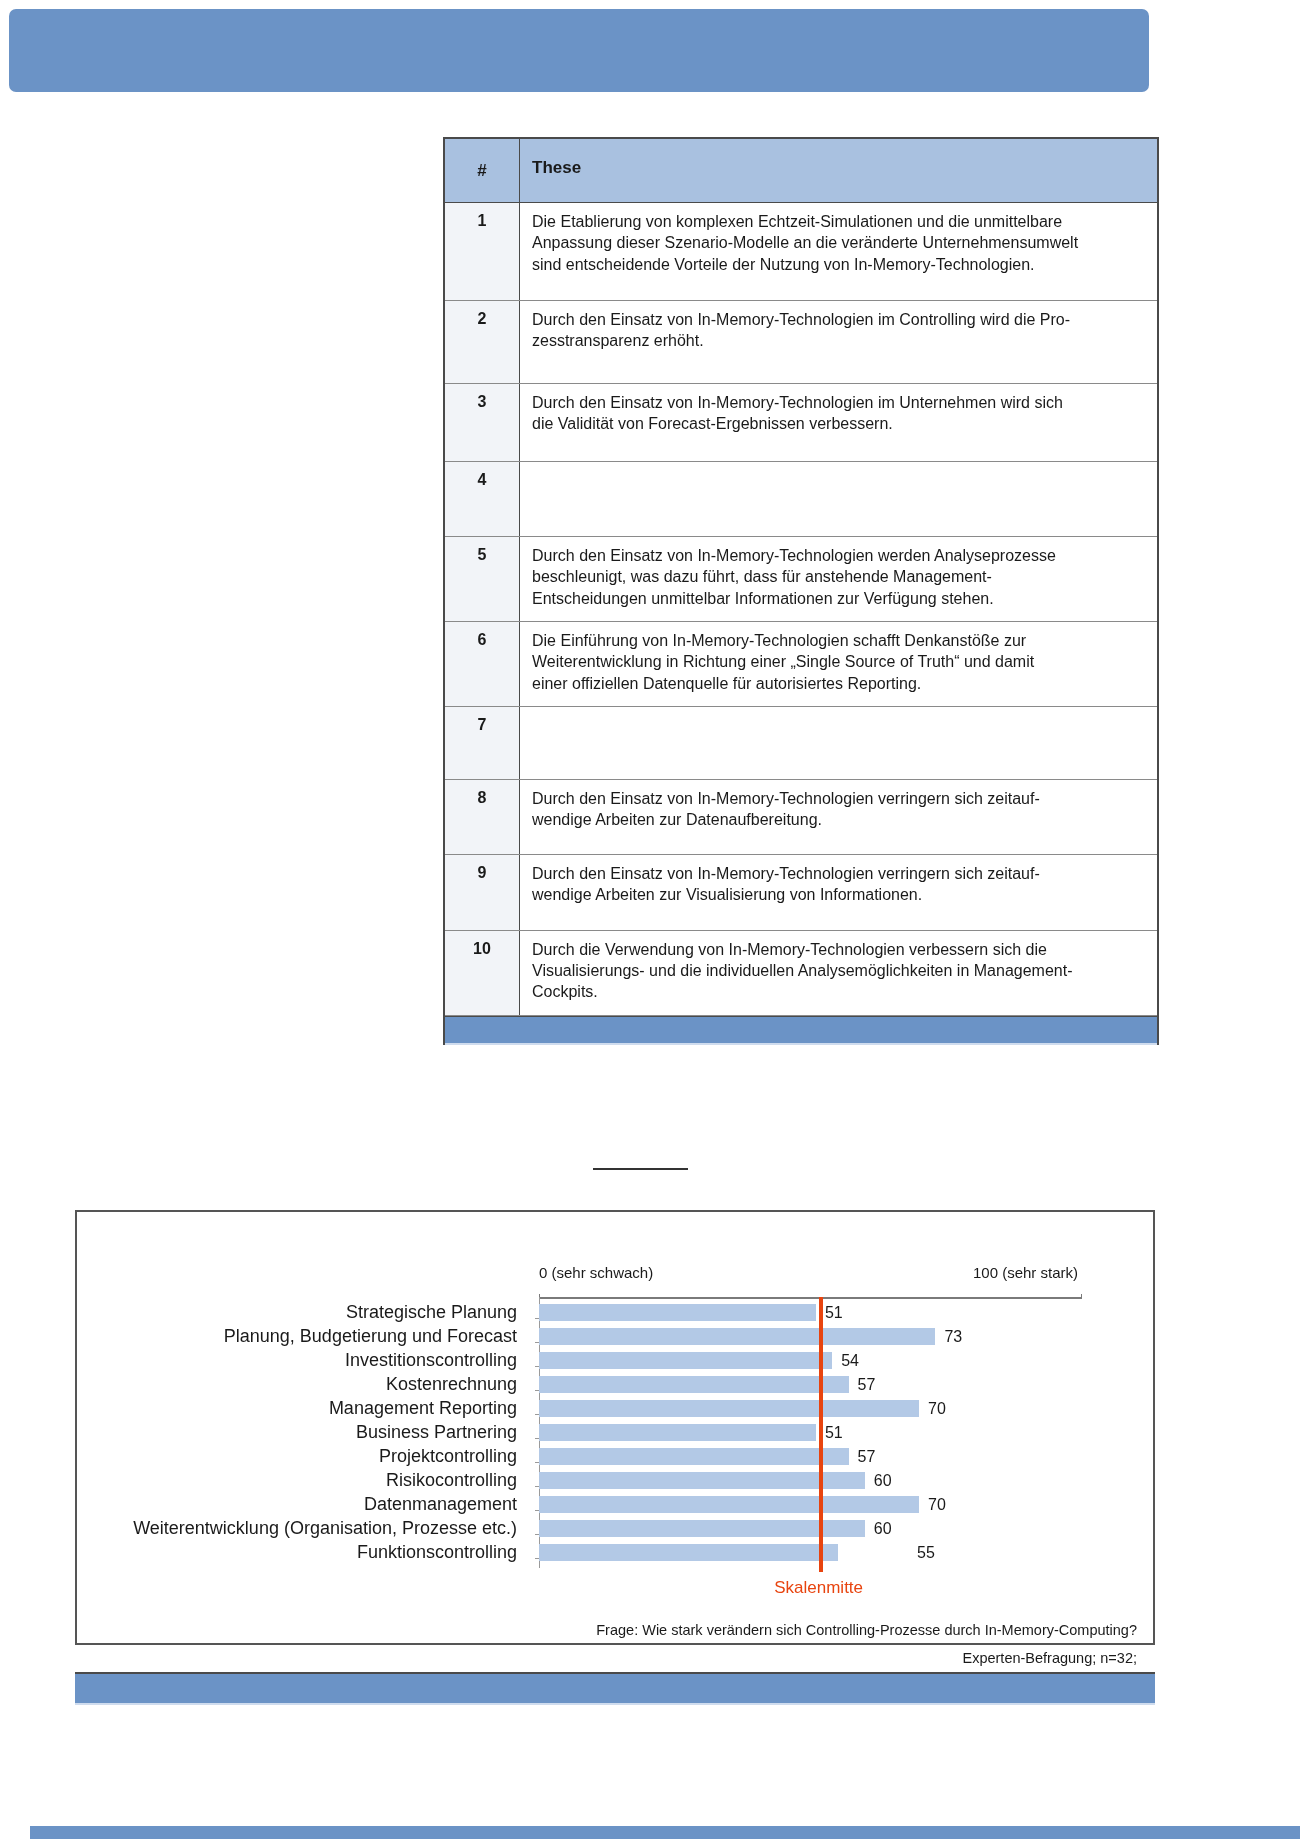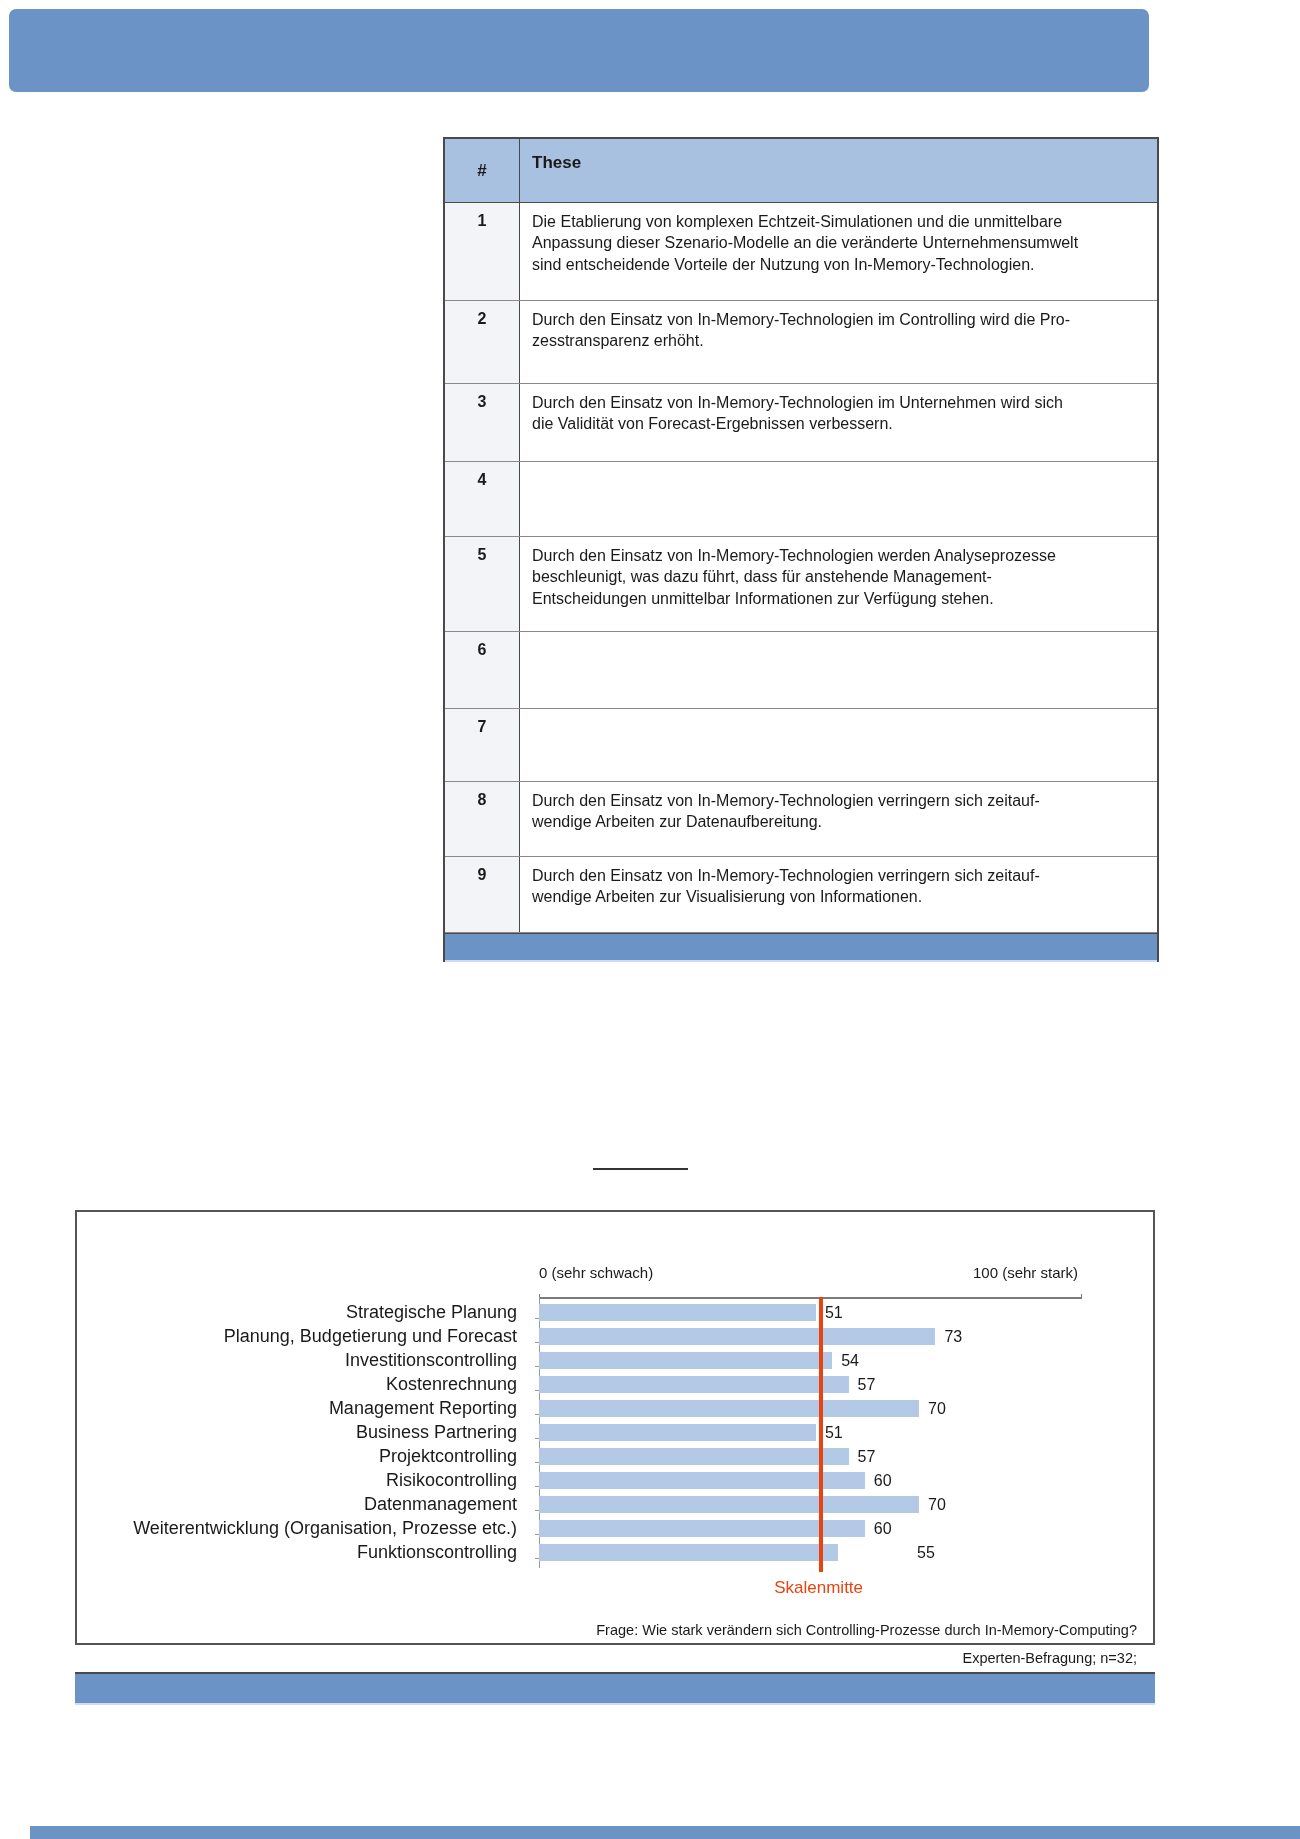--- a/index.html
+++ b/index.html
@@ -17,21 +17,21 @@
     background:#6b93c6;border-top:2px solid #4a4a4a;border-bottom:2px solid #cfdcee;}
 
   
   .thesis-table{position:absolute;left:443px;top:137px;width:712px;
     border:2px solid #4a4a4a;border-bottom:none;background:#fff;}
   .t-head{display:flex;background:#a9c1e0;border-bottom:1px solid #4a4a4a;height:63px;}
   .t-row{display:flex;border-bottom:1px solid #8a8a8a;background:#fff;}
   .c-num{width:75px;flex:0 0 75px;border-right:1px solid #4a4a4a;
     background:#f2f4f8;text-align:center;font-weight:bold;font-size:16px;padding-top:9px;box-sizing:border-box;}
   .t-head .c-num{background:transparent;display:flex;align-items:center;justify-content:center;padding-top:0;font-size:17px;}
-  .c-text{flex:1;padding:8px 10px 22px 12px;font-size:16px;line-height:1.33;white-space:pre-line;}
+  .c-text{flex:1;padding:8px 10px 12px 12px;font-size:16px;line-height:1.33;white-space:pre-line;}
   .t-head .c-text{display:flex;align-items:center;font-weight:bold;font-size:17px;white-space:normal;}
   .t-footband{height:26px;background:#6b93c6;border-top:1px solid #4a4a4a;border-bottom:2px solid #cfdcee;}
 
   
   .sep-line{position:absolute;left:593px;top:1168px;width:95px;height:0;border-top:2px solid #333;}
 
   
   .chart-box{position:absolute;left:75px;top:1210px;width:1080px;height:435px;
     border:2px solid #555;background:#fff;box-sizing:border-box;}
   .scale-label{position:absolute;top:52px;font-size:15px;color:#1a1a1a;}
@@ -90,38 +90,47 @@
 
   <div class="t-row" style="min-height: 84px;">
     <div class="c-num">5</div>
     <div class="c-text">Durch den Einsatz von In-Memory-Technologien werden Analyseprozesse
 beschleunigt, was dazu führt, dass für anstehende Management-
 Entscheidungen unmittelbar Informationen zur Verfügung stehen.</div>
   </div>
 
   <div class="t-row" style="min-height: 76px;">
     <div class="c-num">6</div>
+    <div class="c-text">Die Einführung von In-Memory-Technologien schafft Denkanstöße zur
+Weiterentwicklung in Richtung einer „Single Source of Truth“ und damit
+einer offiziellen Datenquelle für autorisiertes Reporting.</div>
   </div>
 
   <div class="t-row" style="min-height: 72px;">
     <div class="c-num">7</div>
   </div>
 
   <div class="t-row" style="min-height: 74px;">
     <div class="c-num">8</div>
     <div class="c-text">Durch den Einsatz von In-Memory-Technologien verringern sich zeitauf-
 wendige Arbeiten zur Datenaufbereitung.</div>
   </div>
 
   <div class="t-row" style="min-height: 75px;">
     <div class="c-num">9</div>
     <div class="c-text">Durch den Einsatz von In-Memory-Technologien verringern sich zeitauf-
 wendige Arbeiten zur Visualisierung von Informationen.</div>
   </div>
 
+  <div class="t-row" style="min-height: 77px;">
+    <div class="c-num">10</div>
+    <div class="c-text">Durch die Verwendung von In-Memory-Technologien verbessern sich die
+Visualisierungs- und die individuellen Analysemöglichkeiten in Management-
+Cockpits.</div>
+  </div>
 </div>
     <div class="t-footband"></div>
   </div>
 
   <div class="sep-line"></div>
 
   <div class="chart-box">
     <div class="scale-label scale-min">0 (sehr schwach)</div>
     <div class="scale-label scale-max">100 (sehr stark)</div>
     <div class="axis-top">

